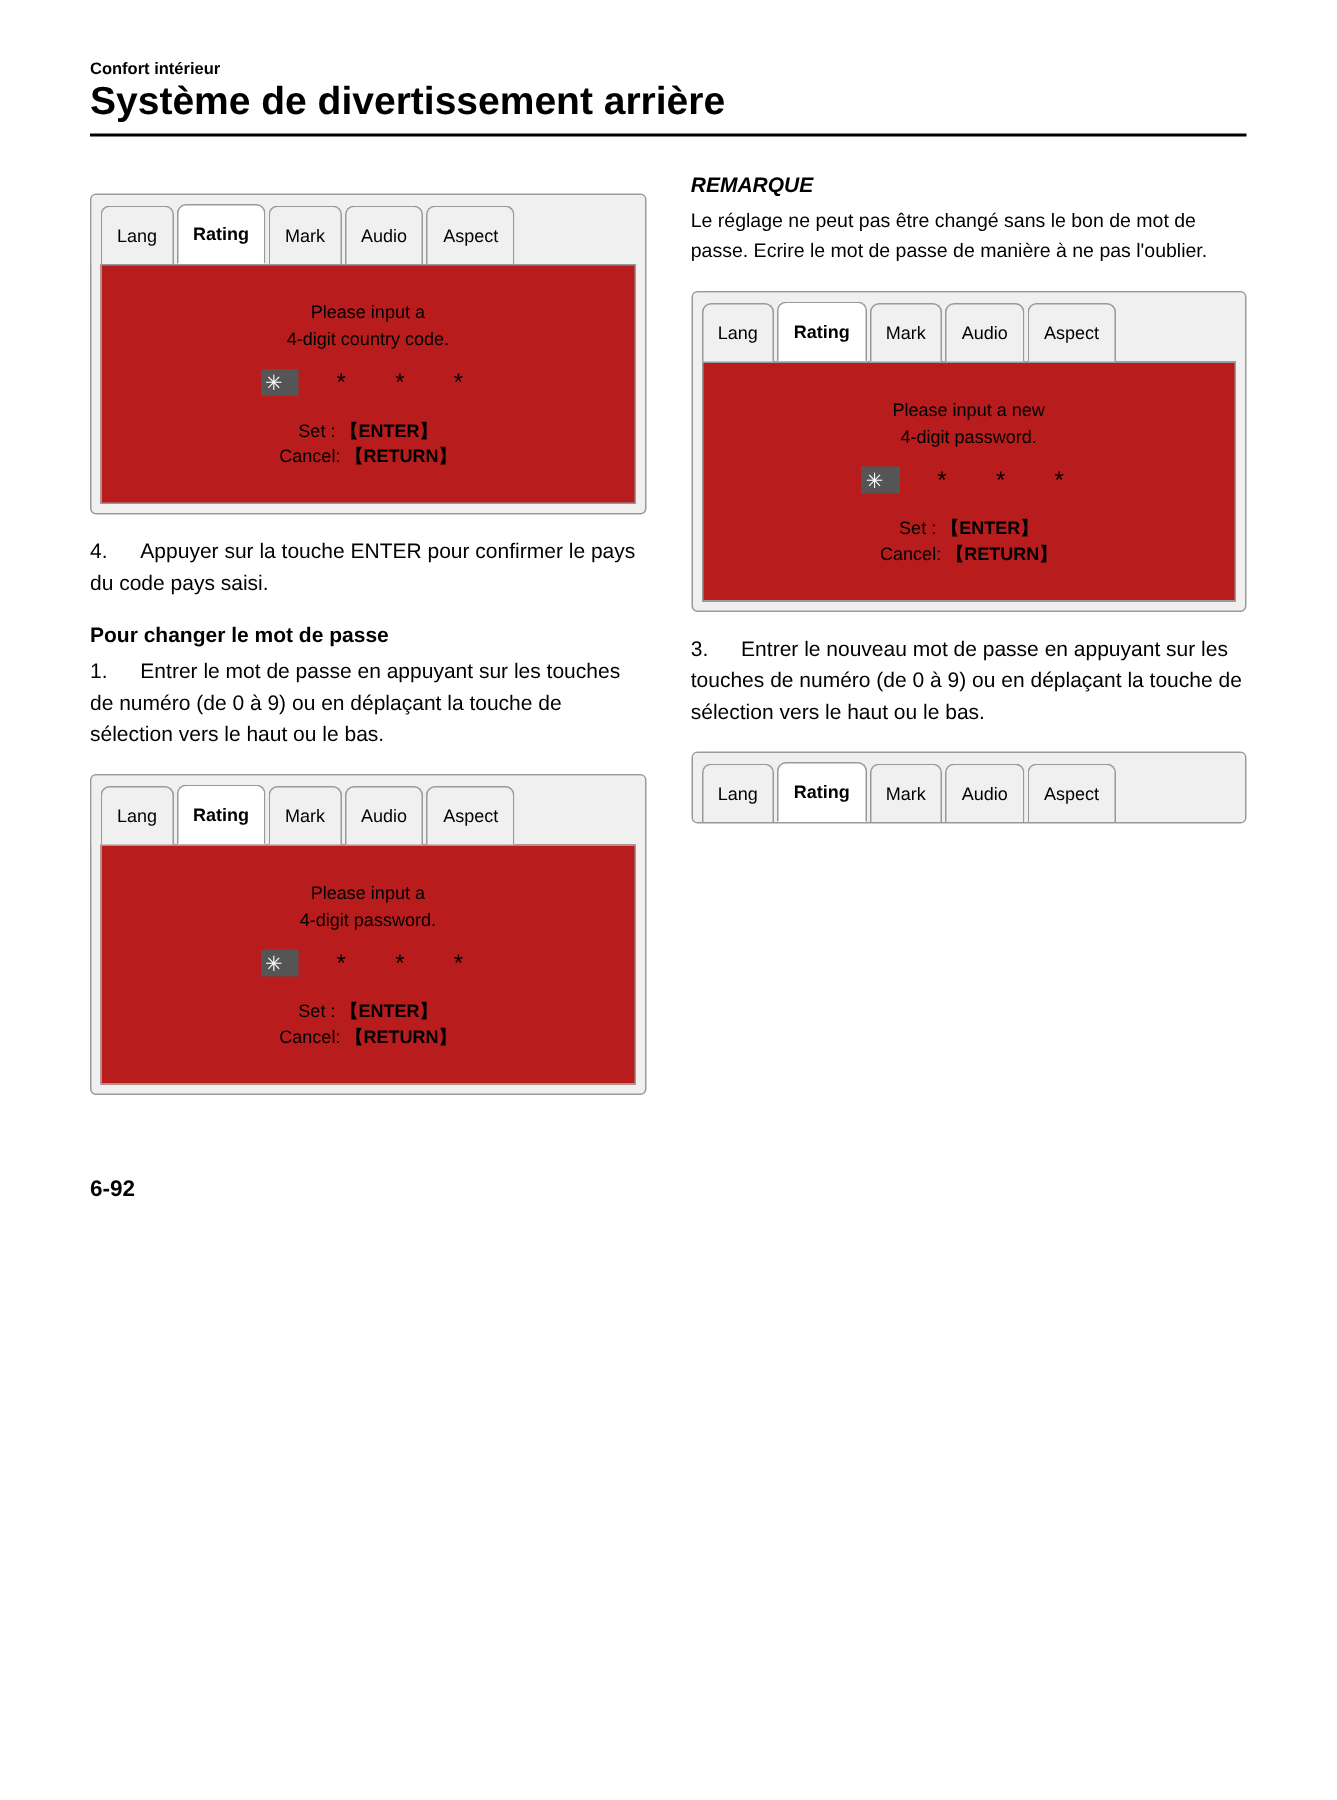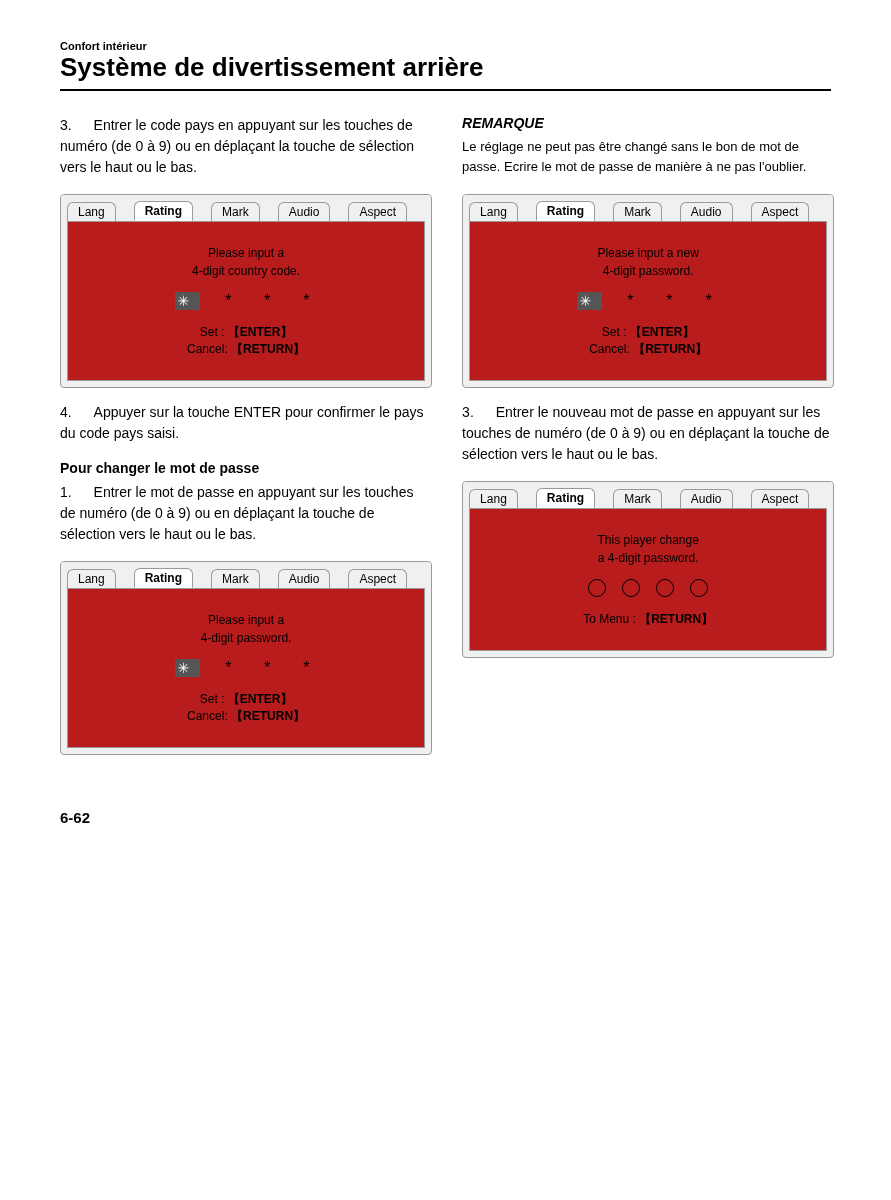--- a/index.html
+++ b/index.html
@@ -77,24 +77,24 @@
       align-items: flex-end;
       padding: 0 6px;
       padding-top: 6px;
       background: #f0f0f0;
     }
 
     .ui-tab {
       border: 1.5px solid #999;
       border-bottom: none;
       border-radius: 6px 6px 0 0;
-      padding: 2px 10px;
+      padding: 12px 10px;
       font-size: 12px;
       background: #f0f0f0;
-      margin-right: 18px;
+      margin-right: 2px;
       white-space: nowrap;
     }
 
     .ui-tab.active {
       background: #fff;
       border-bottom: 1.5px solid #fff;
       font-weight: bold;
     }
 
     .ui-content {
@@ -174,24 +174,20 @@
 
 <div class="header-section">
   <div class="header-subtitle">Confort intérieur</div>
   <div class="header-title">Système de divertissement arrière</div>
 </div>
 
 <div class="two-col">
 
   <div class="left-col">
 
-    <div class="step-item">
-      <span class="step-number">3.</span>
-      <span class="step-text">Entrer le code pays en appuyant sur les touches de numéro (de 0 à 9) ou en déplaçant la touche de sélection vers le haut ou le bas.</span>
-    </div>
 
     <div class="ui-box">
       <div class="ui-tabs">
         <div class="ui-tab">Lang</div>
         <div class="ui-tab active">Rating</div>
         <div class="ui-tab">Mark</div>
         <div class="ui-tab">Audio</div>
         <div class="ui-tab">Aspect</div>
       </div>
       <div class="ui-content">
@@ -275,32 +271,19 @@
 
 
     <div class="ui-box">
       <div class="ui-tabs">
         <div class="ui-tab">Lang</div>
         <div class="ui-tab active">Rating</div>
         <div class="ui-tab">Mark</div>
         <div class="ui-tab">Audio</div>
         <div class="ui-tab">Aspect</div>
       </div>
-      <div class="ui-content">
-        <div class="msg">This player change<br>a 4-digit password.</div>
-        <div class="ui-circles">
-          <span class="ui-circle"></span>
-          <span class="ui-circle"></span>
-          <span class="ui-circle"></span>
-          <span class="ui-circle"></span>
-        </div>
-        <div class="ui-buttons">
-          <span></span>
-          <span>To Menu : <strong>【RETURN】</strong></span>
-        </div>
-      </div>
     </div>
 
   </div>
 
 </div>
 
-<div class="page-number">6-62</div>
+<div class="page-number">6-92</div>
 
 </body></html>

